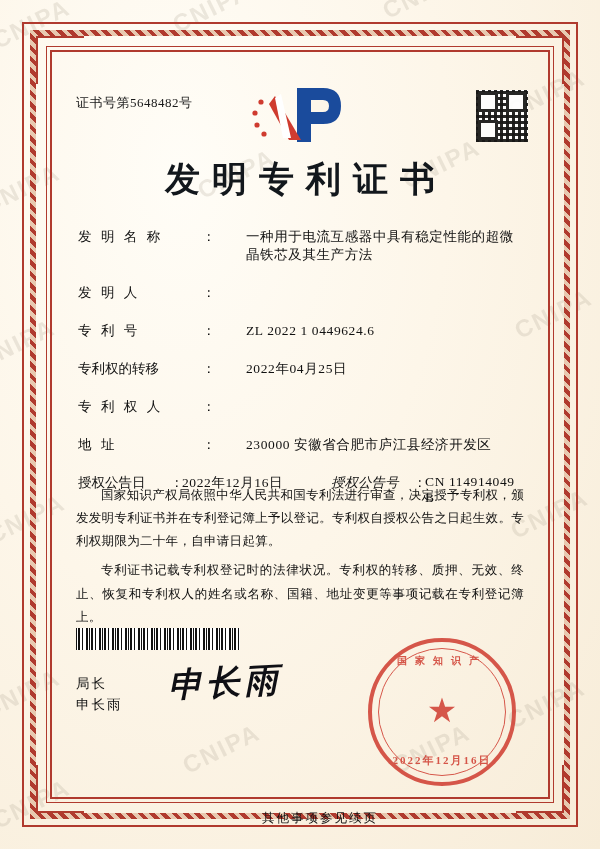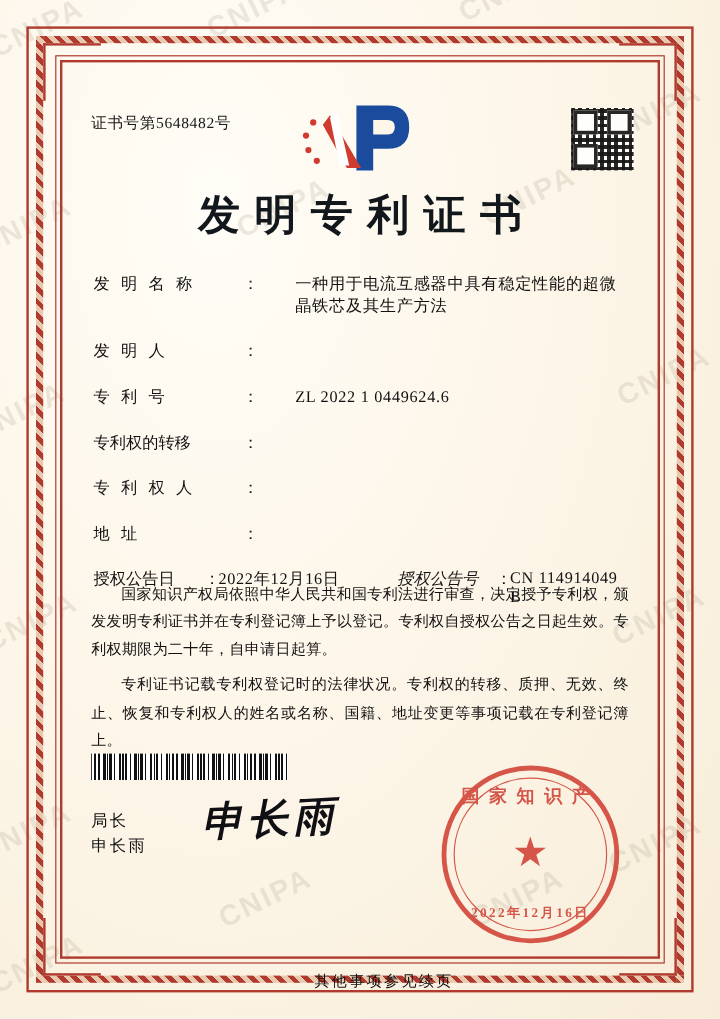--- a/index.html
+++ b/index.html
@@ -247,21 +247,21 @@
   .seal .seal-inner {
     position: absolute;
     inset: 6px;
     border-radius: 50%;
     border: 1px solid #cf3b2f;
   }
   .seal .seal-top {
     position: absolute;
     left: 0; right: 0; top: 12px;
     text-align: center;
-    font-size: 15px;
+    font-size: 10px;
     letter-spacing: 8px;
     font-weight: bold;
   }
   .seal .seal-bottom {
     position: absolute;
     left: 0; right: 0; bottom: 14px;
     text-align: center;
     font-size: 11px;
     letter-spacing: 2px;
     font-weight: bold;
@@ -363,28 +363,30 @@
         <div class="field-colon">：</div>
       </div>
       <div class="field-row">
         <div class="field-label">专 利 号</div>
         <div class="field-colon">：</div>
         <div class="field-value">ZL 2022 1 0449624.6</div>
       </div>
       <div class="field-row wide">
         <div class="field-label">专利权的转移</div>
         <div class="field-colon">：</div>
+        <div class="field-value">2022年04月25日</div>
       </div>
       <div class="field-row">
         <div class="field-label">专 利 权 人</div>
         <div class="field-colon">：</div>
       </div>
       <div class="field-row">
         <div class="field-label">地        址</div>
         <div class="field-colon">：</div>
+        <div class="field-value">230000 安徽省合肥市庐江县经济开发区</div>
       </div>
 
       <div class="dual-row">
         <div class="dual-left">
           <div class="field-label">授权公告日</div>
           <div class="field-colon">：</div>
           <div class="field-value">2022年12月16日</div>
         </div>
         <div class="dual-right">
           <div class="field-label">授权公告号</div>

